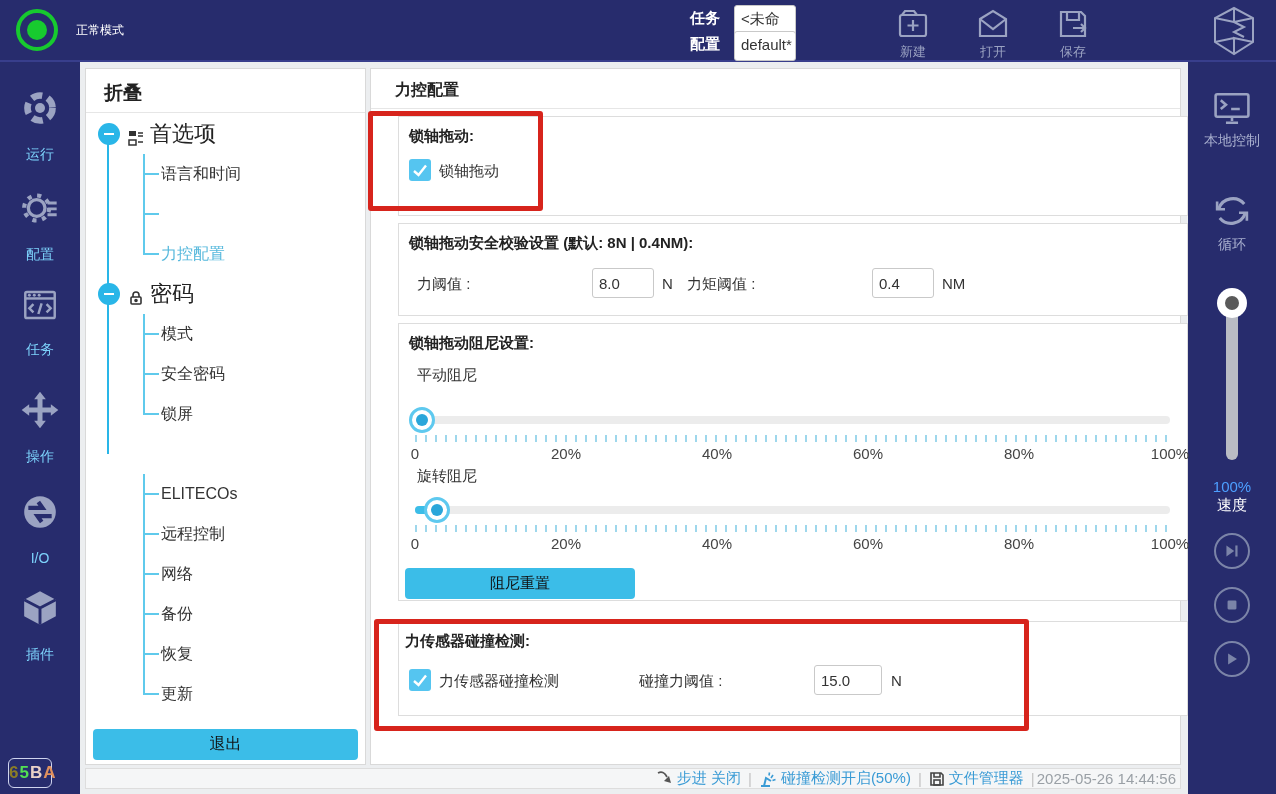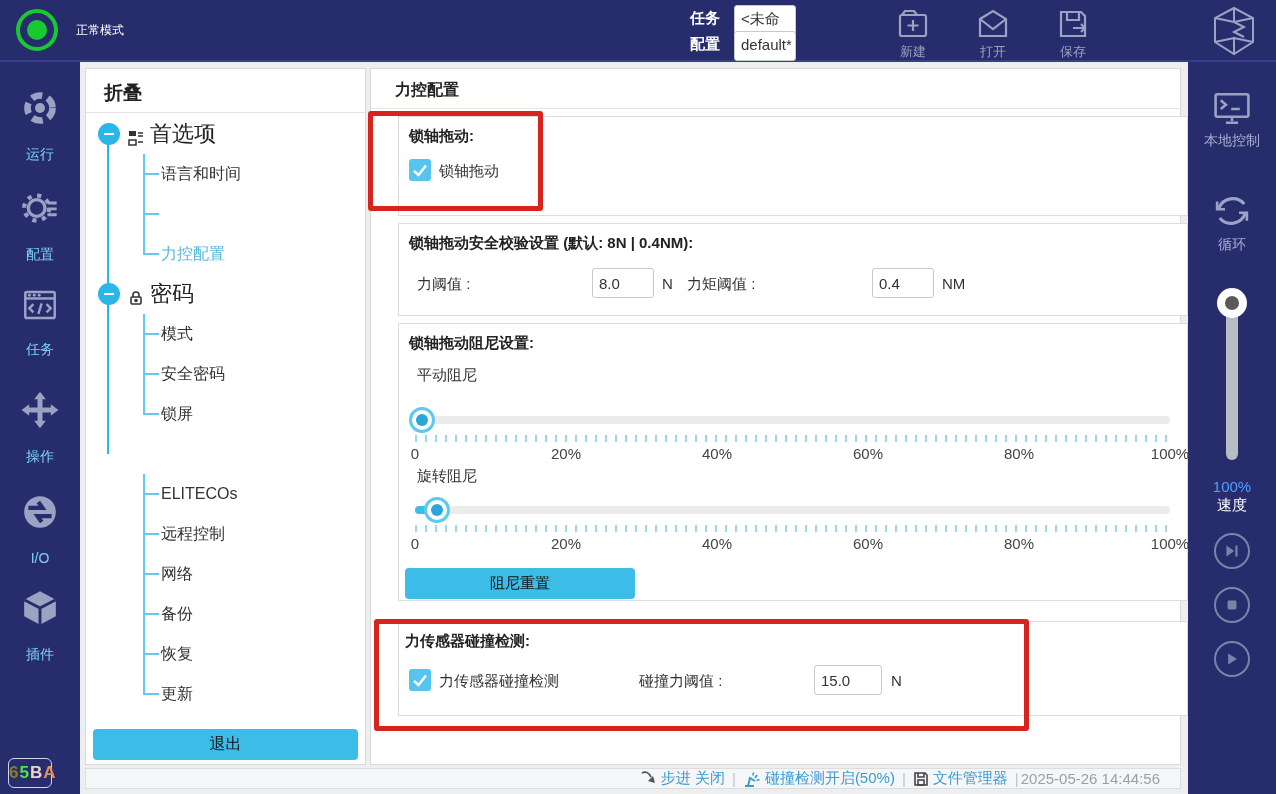--- a/index.html
+++ b/index.html
@@ -86,21 +86,21 @@
   .reset-btn{position:absolute;left:6px;top:244px;width:230px;height:31px;background:#3bbde8;border:none;border-radius:4px;
              font-size:15px;color:#111;font-family:"Liberation Sans",sans-serif;cursor:pointer}
 
   
   .annot{position:absolute;border:5px solid #d7241c;border-radius:3px;pointer-events:none;z-index:10}
   .annot1{left:368px;top:111px;width:175px;height:100px}
   .annot2{left:374px;top:619px;width:655px;height:112px}
 
   
   .status-bar{position:absolute;left:85px;top:768px;width:1096px;height:21px;background:#f5f6f7;border:1px solid #ddd;
-              display:flex;align-items:center;justify-content:flex-end;font-size:15px;padding-right:20px}
+              display:flex;align-items:center;justify-content:flex-end;font-size:15px;padding-right:4px}
   .status-bar .sb-item{display:flex;align-items:center;margin-left:7px;cursor:pointer}
   .status-bar .sb-item svg{margin-right:4px}
   .sb-blue{color:#3a9bd5}
   .sb-sep{color:#c4c4c4;margin-left:7px}
   .sb-time{color:#9aa0a6;margin-left:2px}
 </style>
 </head>
 <body>
 
 <div class="topbar">

